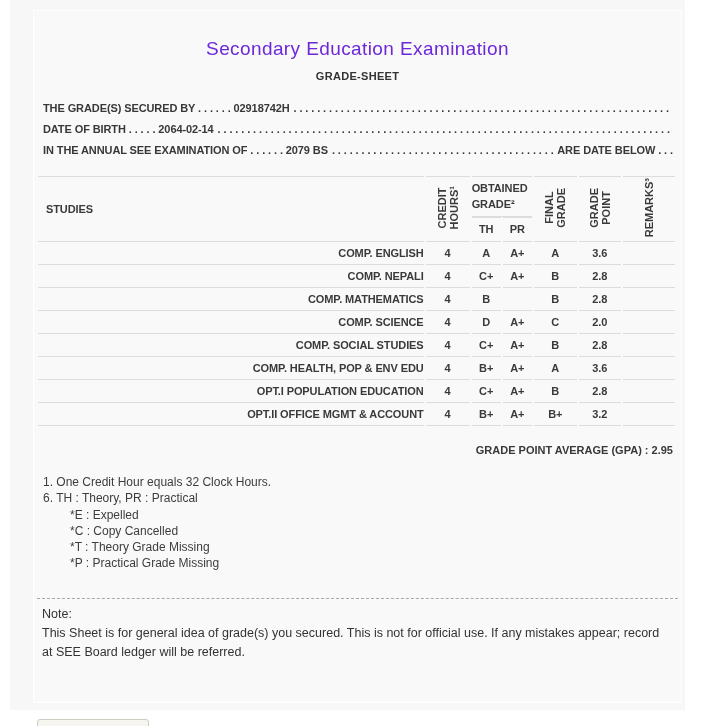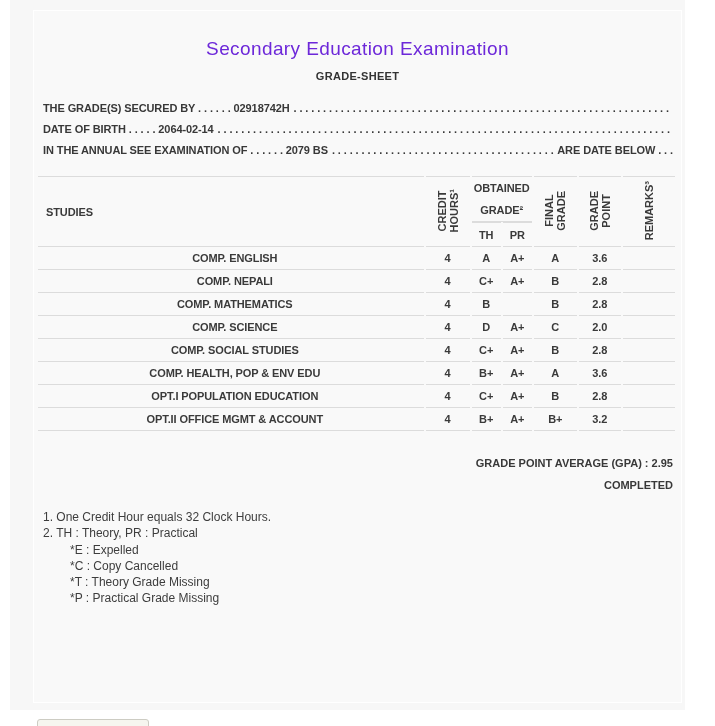--- a/index.html
+++ b/index.html
@@ -41,34 +41,34 @@
     border-collapse:separate;border-spacing:2px 0;
     font-size:11px;font-weight:bold;color:#3a3a3a;letter-spacing:-0.1px;
   }
   .grade-table th,.grade-table td{padding:0;}
   .grade-table thead th{
     border-top:1px solid #dcdcdc;border-bottom:1px solid #dcdcdc;
     font-weight:bold;vertical-align:middle;background:#f9f9f9;
   }
   th.subjects-h{text-align:left;padding-left:8px;height:64px;}
   th.rot-h{height:64px;text-align:center;}
-  th.obt-h{height:38px;text-align:center;white-space:pre-line;line-height:22px;margin-left:16px;}
+  th.obt-h{height:38px;text-align:left;white-space:pre-line;line-height:16px;margin-left:16px;}
   th.sub-h{height:23px;text-align:center;}
   .vlabel{
     display:inline-block;
     writing-mode:vertical-rl;transform:rotate(180deg);
     white-space:pre-line;line-height:12px;letter-spacing:0;
   }
   .grade-table tbody td{
     height:22px;border-bottom:1px solid #dcdcdc;
     text-align:center;vertical-align:middle;background:#f9f9f9;
   }
-  .grade-table tbody td.subject-cell{text-align:center;padding-left:8px;}
+  .grade-table tbody td.subject-cell{text-align:right;padding-left:8px;}
   .summary{
-    margin-top:21px;text-align:right;padding-right:8px;
+    margin-top:13px;text-align:right;padding-right:8px;
     font-size:11px;font-weight:bold;color:#383838;line-height:22px;
   }
   .footnotes{
     margin:13px 0 0 9px;font-size:12px;color:#3d3d3d;line-height:16.3px;
   }
   .fn.indent{padding-left:27px;}
   .note-sec{
     margin:26px 3px 0 3px;border-top:1px dashed #a8a8a8;
     padding:6px 8px 0 5px;font-size:12.5px;color:#333;line-height:18.5px;
   }
@@ -208,29 +208,32 @@
           <td></td>
         </tr>
       </tbody>
     </table>
 
     <div class="summary">
       <div>
         <span>GRADE POINT AVERAGE (GPA) :</span>
         <span>2.95</span>
       </div>
-      <div>COMPLETED</div>
     </div>
 
     <div class="footnotes">
       <div class="fn">1. One Credit Hour equals 32 Clock Hours.</div>
-      <div class="fn">2. TH : Theory, PR : Practical</div>
+      <div class="fn">6. TH : Theory, PR : Practical</div>
       <div class="fn indent">*E : Expelled</div>
       <div class="fn indent">*C : Copy Cancelled</div>
       <div class="fn indent">*T : Theory Grade Missing</div>
       <div class="fn indent">*P : Practical Grade Missing</div>
     </div>
 
+    <div class="note-sec">
+      <div class="note-label">Note:</div>
+      <div>This Sheet is for general idea of grade(s) you secured. This is not for official use. If any mistakes appear; record at SEE Board ledger will be referred.</div>
+    </div>
 
   </div>
 </div>
 
 <div class="bottom-btn"></div>
 
 </body></html>

